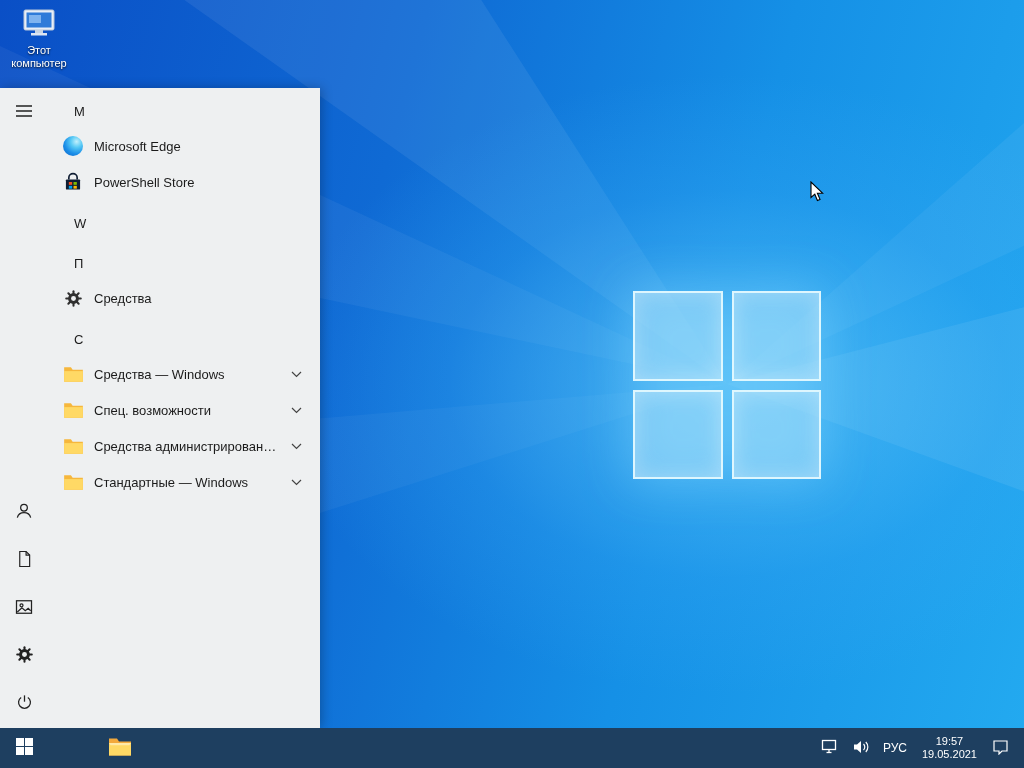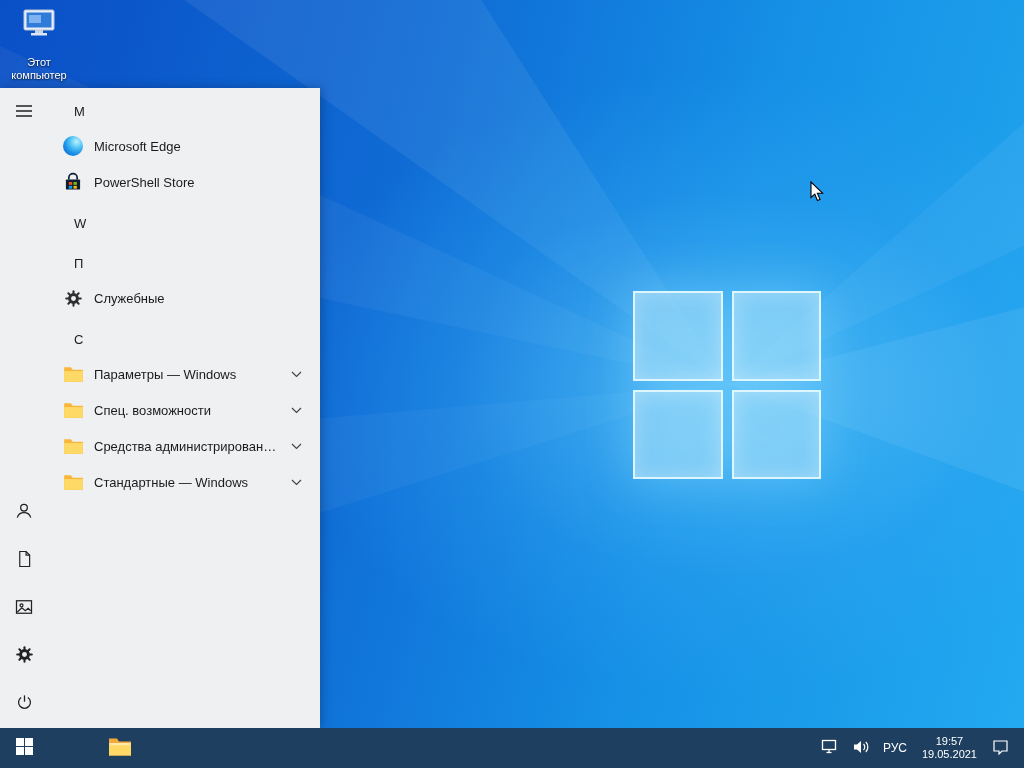--- a/index.html
+++ b/index.html
@@ -22,21 +22,21 @@
 
   .win-logo { position:absolute; left:633px; top:291px; width:188px; height:188px;
     display:grid; grid-template-columns:1fr 1fr; grid-template-rows:1fr 1fr; gap:9px;
     filter: drop-shadow(0 0 24px rgba(130,215,255,0.8)); }
   .win-logo .pane { background:rgba(170,223,250,0.5); border:2px solid rgba(228,249,255,0.95);
     box-shadow: inset 0 0 22px rgba(255,255,255,0.35); }
 
   
   .desktop-icon { position:absolute; left:6px; top:8px; width:66px; text-align:center;
     color:#fff; cursor:pointer; z-index:2; }
-  .di-label { font-size:11px; line-height:13px; text-shadow:0 1px 2px rgba(0,0,0,0.85); margin-top:12px; }
+  .di-label { font-size:11px; line-height:13px; text-shadow:0 1px 2px rgba(0,0,0,0.85); margin-top:0; }
 
   
   .start-menu { position:absolute; left:0; top:88px; width:320px; height:640px;
     background:#eef0f1; display:flex; z-index:5; box-shadow:2px 0 10px rgba(0,0,0,0.25); }
   .rail { width:48px; position:relative; flex-shrink:0; }
   .rail-btn { width:48px; height:48px; display:flex; align-items:center; justify-content:center;
     background:none; border:none; cursor:pointer; }
   .rail-top { position:absolute; top:0; left:0; }
   .rail-bottom { position:absolute; bottom:0; left:0; display:flex; flex-direction:column; }
 
@@ -196,33 +196,33 @@
             <g fill="#2f2f2f">
               <rect x="10.7" y="1.5" width="2.6" height="21" rx="1.3"></rect>
               <rect x="10.7" y="1.5" width="2.6" height="21" rx="1.3" transform="rotate(45 12 12)"></rect>
               <rect x="10.7" y="1.5" width="2.6" height="21" rx="1.3" transform="rotate(90 12 12)"></rect>
               <rect x="10.7" y="1.5" width="2.6" height="21" rx="1.3" transform="rotate(135 12 12)"></rect>
               <circle cx="12" cy="12" r="6.8"></circle>
             </g>
             <circle cx="12" cy="12" r="3.1" fill="#eef0f1"></circle>
           </svg>
         </span>
-        <span class="app-label">Служебные</span>
+        <span class="app-label">Средства</span>
       </div>
 
       <div class="letter-row mt">С</div>
 
       <div class="app-row">
         <span class="app-icon">
           <svg width="21" height="17" viewBox="0 0 24 20">
               <path d="M1 1.5h8l2 3h12v14H1z" fill="#f6b73c"></path>
               <path d="M1 6h22v12.5H1z" fill="#ffd965"></path>
             </svg>
         </span>
-        <span class="app-label">Параметры — Windows</span>
+        <span class="app-label">Средства — Windows</span>
         <span class="chevron">
           <svg width="11" height="7" viewBox="0 0 11 7" fill="none" stroke="#444" stroke-width="1.2">
               <path d="M1 1l4.5 4.5L10 1"></path>
             </svg>
         </span>
       </div>
 
       <div class="app-row">
         <span class="app-icon">
           <svg width="21" height="17" viewBox="0 0 24 20">

